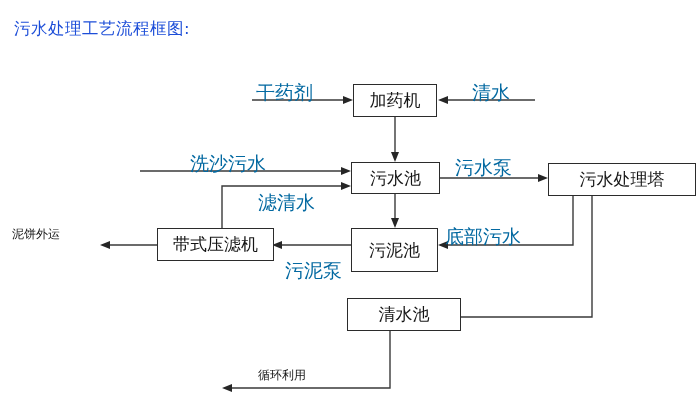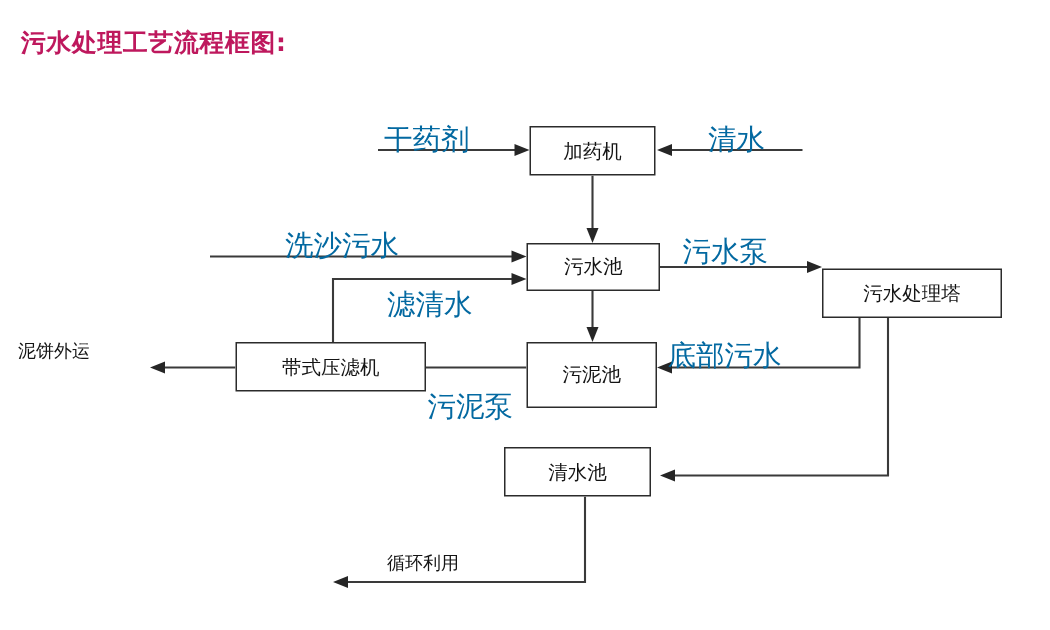--- a/index.html
+++ b/index.html
@@ -13,32 +13,32 @@
     height: 420px;
     background: #ffffff;
     overflow: hidden;
     font-family: "DejaVu Sans", "Liberation Sans", sans-serif;
   }
   #title {
     position: absolute;
     left: 14px;
     top: 18px;
     font-size: 16.5px;
-    font-weight: bold;
-    color: #be185d;
+    font-weight: normal;
+    color: #1d4ed8;
     letter-spacing: 0.5px;
     white-space: nowrap;
   }
   .node {
     position: absolute;
     box-sizing: border-box;
     border: 1px solid #2b2b2b;
     background: #ffffff;
     color: #141414;
-    font-size: 13px;
+    font-size: 17px;
     display: flex;
     align-items: center;
     justify-content: center;
     white-space: nowrap;
     z-index: 3;
   }
   .edge-label {
     position: absolute;
     font-size: 19px;
     color: #0369a1;
@@ -116,33 +116,33 @@
   </svg>
 
   <div class="node" style="left:353px; top:84px; width:84px; height:33px;">
     <span>加药机</span>
   </div>
 
   <div class="node" style="left:351px; top:162px; width:89px; height:32px;">
     <span>污水池</span>
   </div>
 
-  <div class="node" style="left:548px; top:163px; width:120px; height:33px;margin-top:16px;">
+  <div class="node" style="left:548px; top:163px; width:148px; height:33px;">
     <span>污水处理塔</span>
   </div>
 
-  <div class="node" style="left:157px; top:228px; width:127px; height:33px;font-family:Liberation Serif, serif;">
+  <div class="node" style="left:157px; top:228px; width:117px; height:33px;font-family:Liberation Serif, serif;">
     <span>带式压滤机</span>
   </div>
 
   <div class="node" style="left:351px; top:228px; width:87px; height:44px;">
     <span>污泥池</span>
   </div>
 
-  <div class="node" style="left:336px; top:298px; width:98px; height:33px;">
+  <div class="node" style="left:347px; top:298px; width:114px; height:33px;">
     <span>清水池</span>
   </div>
 
   <div class="edge-label" style="left:256px; top:80px;">干药剂</div>
 
   <div class="edge-label" style="left:472px; top:80px;">清水</div>
 
   <div class="edge-label" style="left:170px; top:151px;margin-left:20px;">洗沙污水</div>
 
   <div class="edge-label" style="left:258px; top:190px;">滤清水</div>

